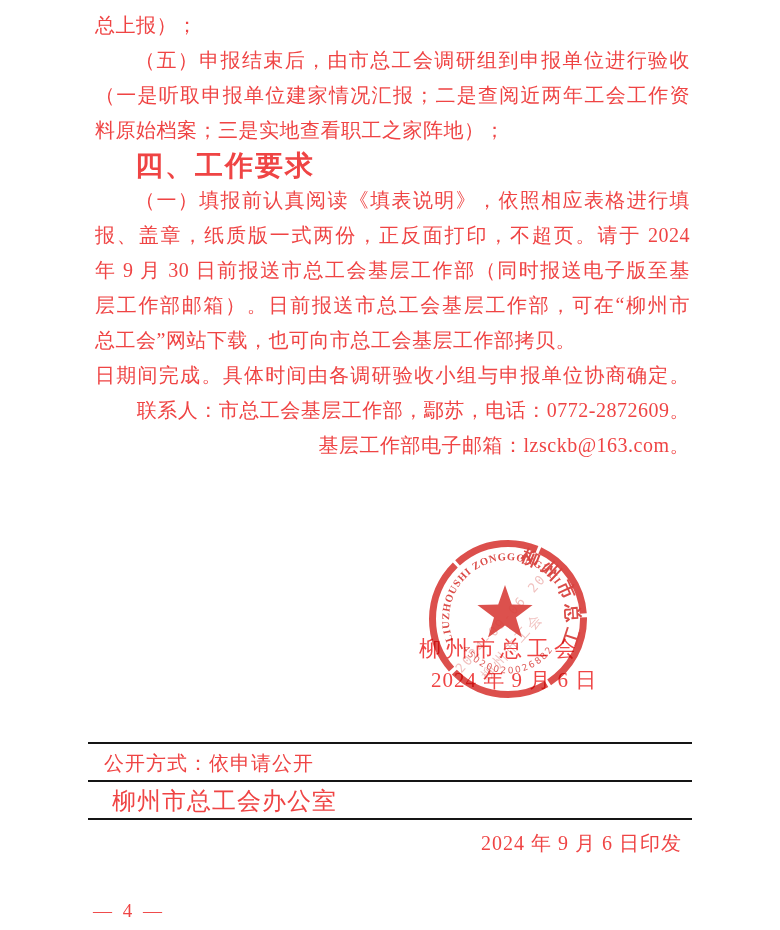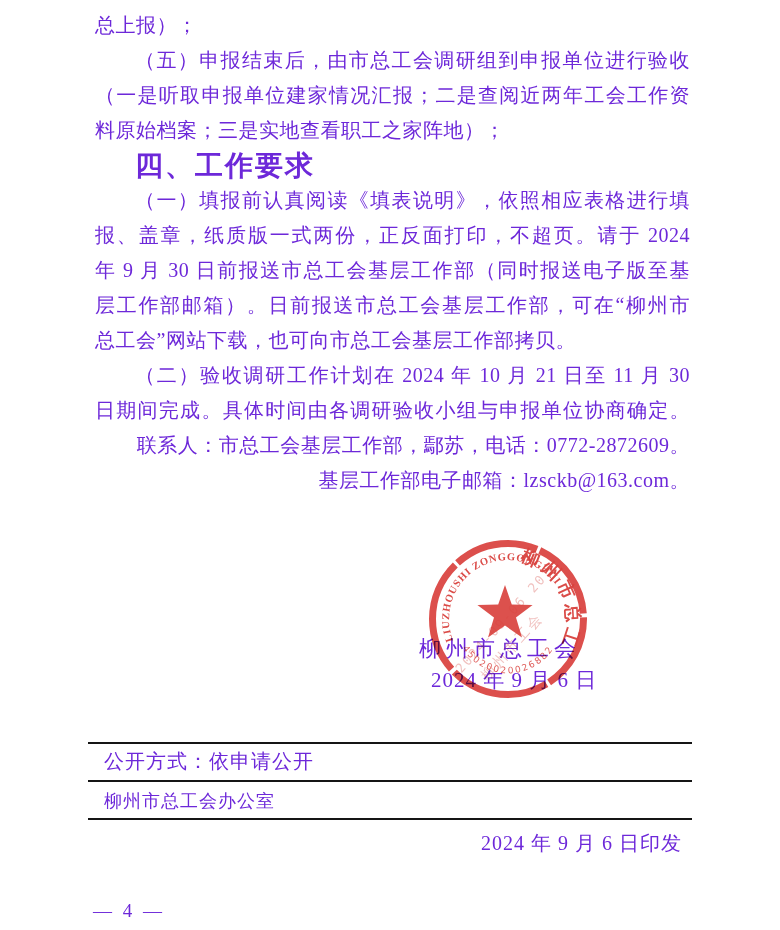--- a/index.html
+++ b/index.html
@@ -2,21 +2,21 @@
 <html><head>
 <meta charset="utf-8">
 <style>
   html,body{margin:0;padding:0;background:#ffffff;}
   .page{
     position:relative;
     width:780px;height:930px;
     background:#ffffff;
     overflow:hidden;
     font-family:"Liberation Serif","DejaVu Serif",serif;
-    color:#6d28d9;
+    color:#ef4444;
   }
   
   .body-text{
     position:absolute;left:95px;top:8px;width:595px;
     font-size:20px;
   }
   .ln{height:35px;line-height:35px;letter-spacing:0.5px;}
   .in{padding-left:40px;}
   .j{text-align:justify;text-align-last:justify;}
   .nw{white-space:nowrap;text-align:right;}
@@ -38,25 +38,25 @@
     position:absolute;left:406px;top:517px;width:204px;height:204px;
     mix-blend-mode:multiply;
   }
   
   .rule{position:absolute;left:88px;width:604px;height:2px;background:#151515;}
   .rule-1{top:742px;}
   .rule-2{top:780px;}
   .rule-3{top:818px;}
   .pub-line{
     position:absolute;left:104px;top:747px;height:32px;line-height:32px;
-    font-size:20px;letter-spacing:1px;white-space:nowrap;font-family:Liberation Mono, monospace;
+    font-size:20px;letter-spacing:1px;white-space:nowrap;
   }
   .issuer{
-    position:absolute;left:104px;top:785px;height:32px;line-height:32px;
-    font-size:18px;letter-spacing:1px;white-space:nowrap;
+    position:absolute;left:112px;top:785px;height:32px;line-height:32px;
+    font-size:24px;letter-spacing:1px;white-space:nowrap;
   }
   .print-date{
     position:absolute;right:98px;top:785px;height:32px;line-height:32px;
     font-size:20px;letter-spacing:1px;white-space:nowrap;text-align:right;margin-top:42px;
   }
   .page-num{
     position:absolute;left:93px;top:900px;
     font-size:19px;letter-spacing:3px;white-space:nowrap;
   }
 </style>
@@ -69,21 +69,20 @@
     <div class="ln">总上报）；</div>
     <div class="ln in j">（五）申报结束后，由市总工会调研组到申报单位进行验收</div>
     <div class="ln j">（一是听取申报单位建家情况汇报；二是查阅近两年工会工作资</div>
     <div class="ln">料原始档案；三是实地查看职工之家阵地）；</div>
     <div class="ln in heading">四、工作要求</div>
     <div class="ln in j">（一）填报前认真阅读《填表说明》，依照相应表格进行填</div>
     <div class="ln j">报、盖章，纸质版一式两份，正反面打印，不超页。请于 2024</div>
     <div class="ln j">年 9 月 30 日前报送市总工会基层工作部（同时报送电子版至基</div>
     <div class="ln j">层工作部邮箱）。日前报送市总工会基层工作部，可在“柳州市</div>
     <div class="ln">总工会”网站下载，也可向市总工会基层工作部拷贝。</div>
-    <div class="ln in j">（二）验收调研工作计划在 2024 年 10 月 21 日至 11 月 30</div>
     <div class="ln j">日期间完成。具体时间由各调研验收小组与申报单位协商确定。</div>
     <div class="ln in nw">联系人：市总工会基层工作部，鄢苏，电话：0772-2872609。</div>
     <div class="ln in nw">基层工作部电子邮箱：lzsckb@163.com。</div>
   </div>
 
   <div class="sign-org">柳州市总工会</div>
   <div class="sign-date">2024 年 9 月 6 日</div>
 
   <svg class="seal" viewBox="0 0 204 204">
     <g transform="translate(102,102)">

